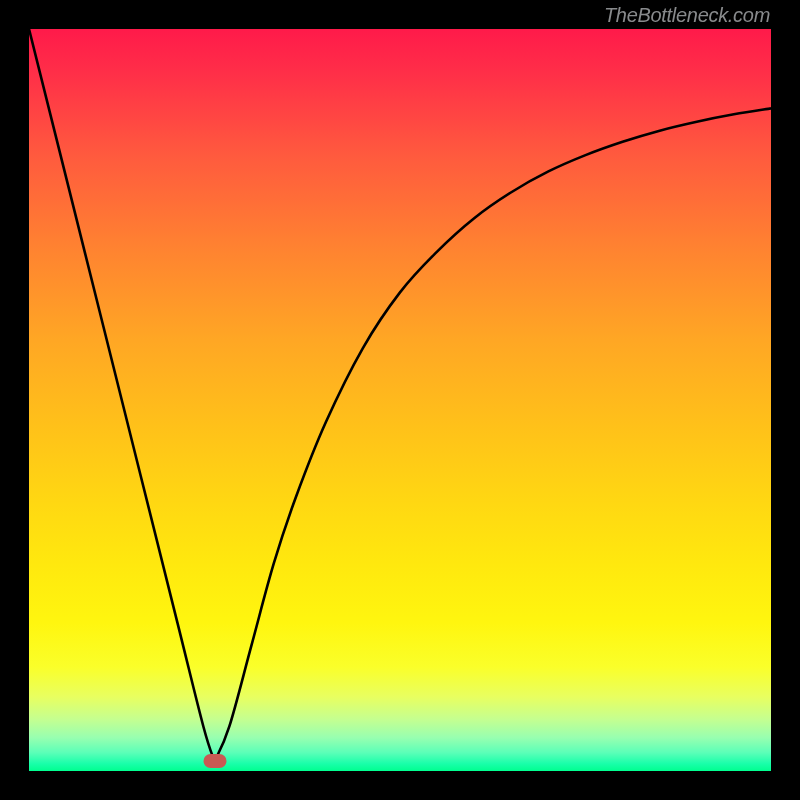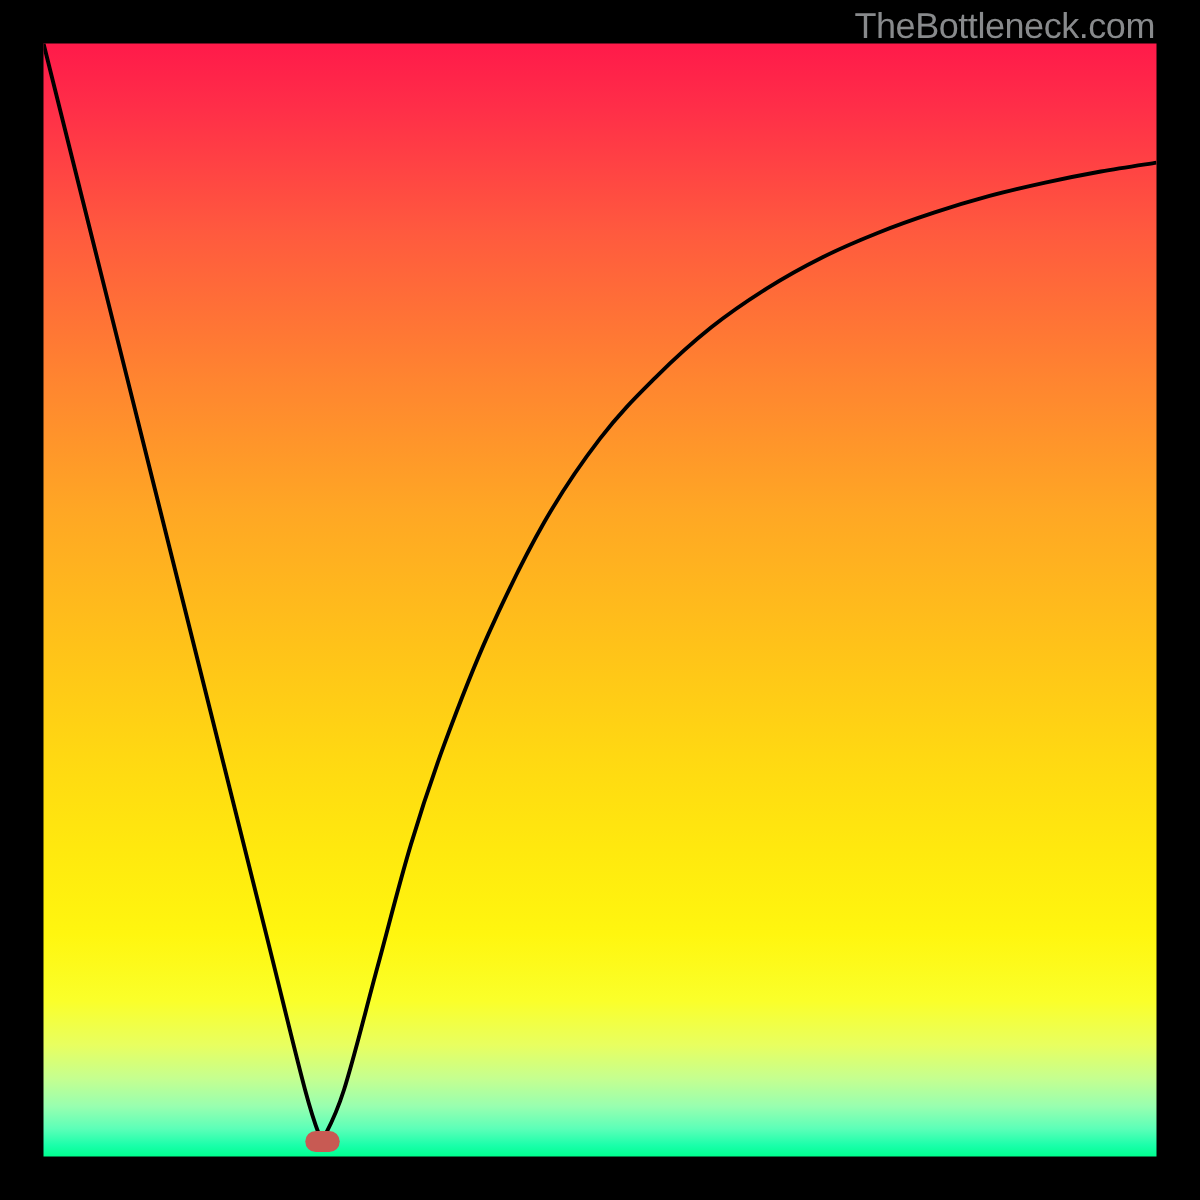--- a/index.html
+++ b/index.html
@@ -39,25 +39,26 @@
       #5cffb8 97.5%,
       #1affaa 99%,
       #00ff90 100%
     );
   }
   .attribution {
     position: absolute;
     top: 4px;
     right: 30px;
     font-family: Arial, Helvetica, sans-serif;
-    font-size: 24px;
+    font-size: 20px;
     font-weight: 500;
     color: #888a8c;
     letter-spacing: -0.3px;
     z-index: 3;
+    font-style: italic;
   }
   svg.curve {
     position: absolute;
     left: 0;
     top: 0;
     width: 742px;
     height: 742px;
     z-index: 2;
   }
   .marker {

